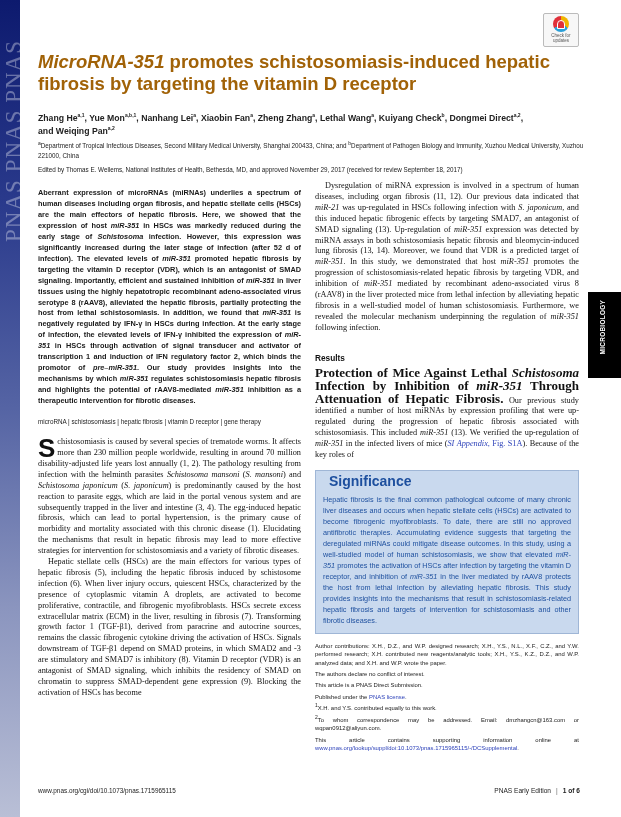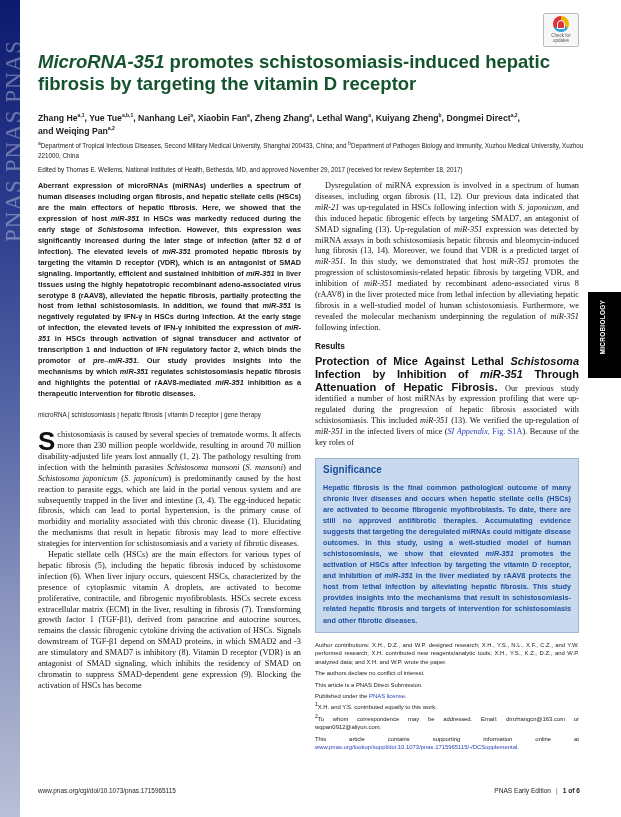--- a/index.html
+++ b/index.html
@@ -24,40 +24,40 @@
     display: flex; flex-direction: column; align-items: center; justify-content: flex-start; padding-top: 2px;
   }
   .crossmark .ring { width: 16px; height: 16px; border-radius: 50%;
     background: conic-gradient(#f0b400 0 33%, #2a9fd8 33% 66%, #e0303a 66% 100%);
     display: flex; align-items: center; justify-content: center; }
   .crossmark .ring .inner { width: 8px; height: 9px; background: #e0303a; border-radius: 4px 4px 0 0; border: 1.5px solid #fff; }
   .crossmark .cm-label { font-family: "Liberation Sans", sans-serif; font-size: 4.5px; line-height: 5px; color: #555; text-align: center; margin-top: 1px; }
 
   .title {
     position: absolute; left: 38px; top: 51px; width: 560px;
-    font-family: "Liberation Sans", sans-serif; font-weight: bold; font-size: 18.5px; line-height: 22px; color: #14532d;
+    font-family: "Liberation Sans", sans-serif; font-weight: bold; font-size: 18.5px; line-height: 22px; color: #a16207;
   }
   .title .it { font-style: italic; }
 
   .authors {
     position: absolute; left: 38px; top: 112px; width: 560px;
     font-family: "Liberation Sans", sans-serif; font-weight: bold; font-size: 8.7px; line-height: 13px; color: #222;
   }
   sup { font-size: 5px; vertical-align: super; line-height: 0; }
 
   .affil {
     position: absolute; left: 38px; top: 141px; width: 560px;
     font-family: "Liberation Sans", sans-serif; font-size: 6.3px; line-height: 10px; color: #222;
   }
   .edited {
     position: absolute; left: 38px; top: 165px; width: 560px;
     font-family: "Liberation Sans", sans-serif; font-size: 6.3px; line-height: 9px; color: #222;
   }
 
-  .col-left { position: absolute; left: 38px; top: 181px; width: 263px; }
+  .col-left { position: absolute; left: 38px; top: 188px; width: 263px; }
   .col-right { position: absolute; left: 315px; top: 181px; width: 264px; }
 
   .abstract {
     font-family: "Liberation Sans", sans-serif; font-weight: bold; font-size: 7.35px; line-height: 10.95px;
     text-align: justify; color: #1a1a1a;
   }
   .abstract .it { font-style: italic; }
 
   .keywords {
     margin-top: 9px; font-family: "Liberation Sans", sans-serif; font-size: 6.3px; line-height: 11px; color: #222;
@@ -70,32 +70,32 @@
   .body-text p { text-indent: 10px; }
   .body-text p.noindent { text-indent: 0; }
 
   .dropcap-para { margin-top: 10px; }
   .dropcap {
     float: left; font-family: "Liberation Sans", sans-serif; font-weight: bold; font-size: 26px; line-height: 20px;
     margin: 1px 2px 0 0; color: #111;
   }
 
   .results-heading {
-    margin-top: 7px; font-family: "Liberation Sans", sans-serif; font-weight: bold; font-size: 8.3px; line-height: 11px;
+    margin-top: 19px; font-family: "Liberation Sans", sans-serif; font-weight: bold; font-size: 8.3px; line-height: 11px;
   }
-  .results-sub { font-family: Liberation Sans, sans-serif; font-weight: bold; font-size: 11px; }
+  .results-sub { font-family: Liberation Serif, serif; font-weight: bold; font-size: 13px; }
   .results-para { margin-top: 4px; }
   .link { color: #2a3fb8; }
 
   .significance {
     margin-top: 9px; background: #c9d9ee; border: 1px solid #9fb6d6; padding: 5px 7px 6px 7px;
     color: #1d4f9e; font-family: "Liberation Sans", sans-serif;
   }
-  .significance .sig-title { font-weight: bold; font-size: 10px; line-height: 11px; color: #1d4f9e; margin-bottom: 7px; }
-  .significance .sig-body { font-weight: bold; font-size: 7.25px; line-height: 11.05px; text-align: justify; }
+  .significance .sig-title { font-weight: bold; font-size: 14px; line-height: 11px; color: #1d4f9e; margin-bottom: 7px; margin-left: 6px; }
+  .significance .sig-body { font-weight: normal; font-size: 7.25px; line-height: 11.05px; text-align: justify; }
   .significance .it { font-style: italic; }
 
   .notes { margin-top: 8px; font-family: "Liberation Sans", sans-serif; font-size: 5.9px; line-height: 8.6px; color: #222; }
   .notes p { margin-bottom: 2.8px; text-align: justify; }
   .notes .link { color: #2a3fb8; }
 
   .tab-microbiology {
     position: absolute; left: 588px; top: 292px; width: 33px; height: 86px; background: #000;
   }
   .tab-microbiology span {
@@ -127,26 +127,26 @@
     </div>
   <div class="cm-label">Check for updates</div>
 </div>
 
 <h1 class="title">
   <span class="it">MicroRNA-351</span><span> promotes schistosomiasis-induced hepatic fibrosis by targeting the vitamin D receptor</span>
 </h1>
 
 <div class="authors">
   <span>Zhang He</span><sup>a,1</sup>,
-  <span>Yue Tue</span><sup>a,b,1</sup>,
+  <span>Yue Mon</span><sup>a,b,1</sup>,
   <span>Nanhang Lei</span><sup>a</sup>,
   <span>Xiaobin Fan</span><sup>a</sup>,
   <span>Zheng Zhang</span><sup>a</sup>,
   <span>Lethal Wang</span><sup>a</sup>,
-  <span>Kuiyang Zheng</span><sup>b</sup>,
+  <span>Kuiyang Check</span><sup>b</sup>,
   <span>Dongmei Direct</span><sup>a,2</sup>,<br>
   and <span>Weiqing Pan</span><sup>a,2</sup>
 </div>
 
 <div class="affil">
   <sup>a</sup><span>Department of Tropical Infectious Diseases, Second Military Medical University, Shanghai 200433, China; and </span><sup>b</sup><span>Department of Pathogen Biology and Immunity, Xuzhou Medical University, Xuzhou 221000, China</span>
 </div>
 
 <div class="edited">Edited by Thomas E. Wellems, National Institutes of Health, Bethesda, MD, and approved November 29, 2017 (received for review September 18, 2017)</div>
 

